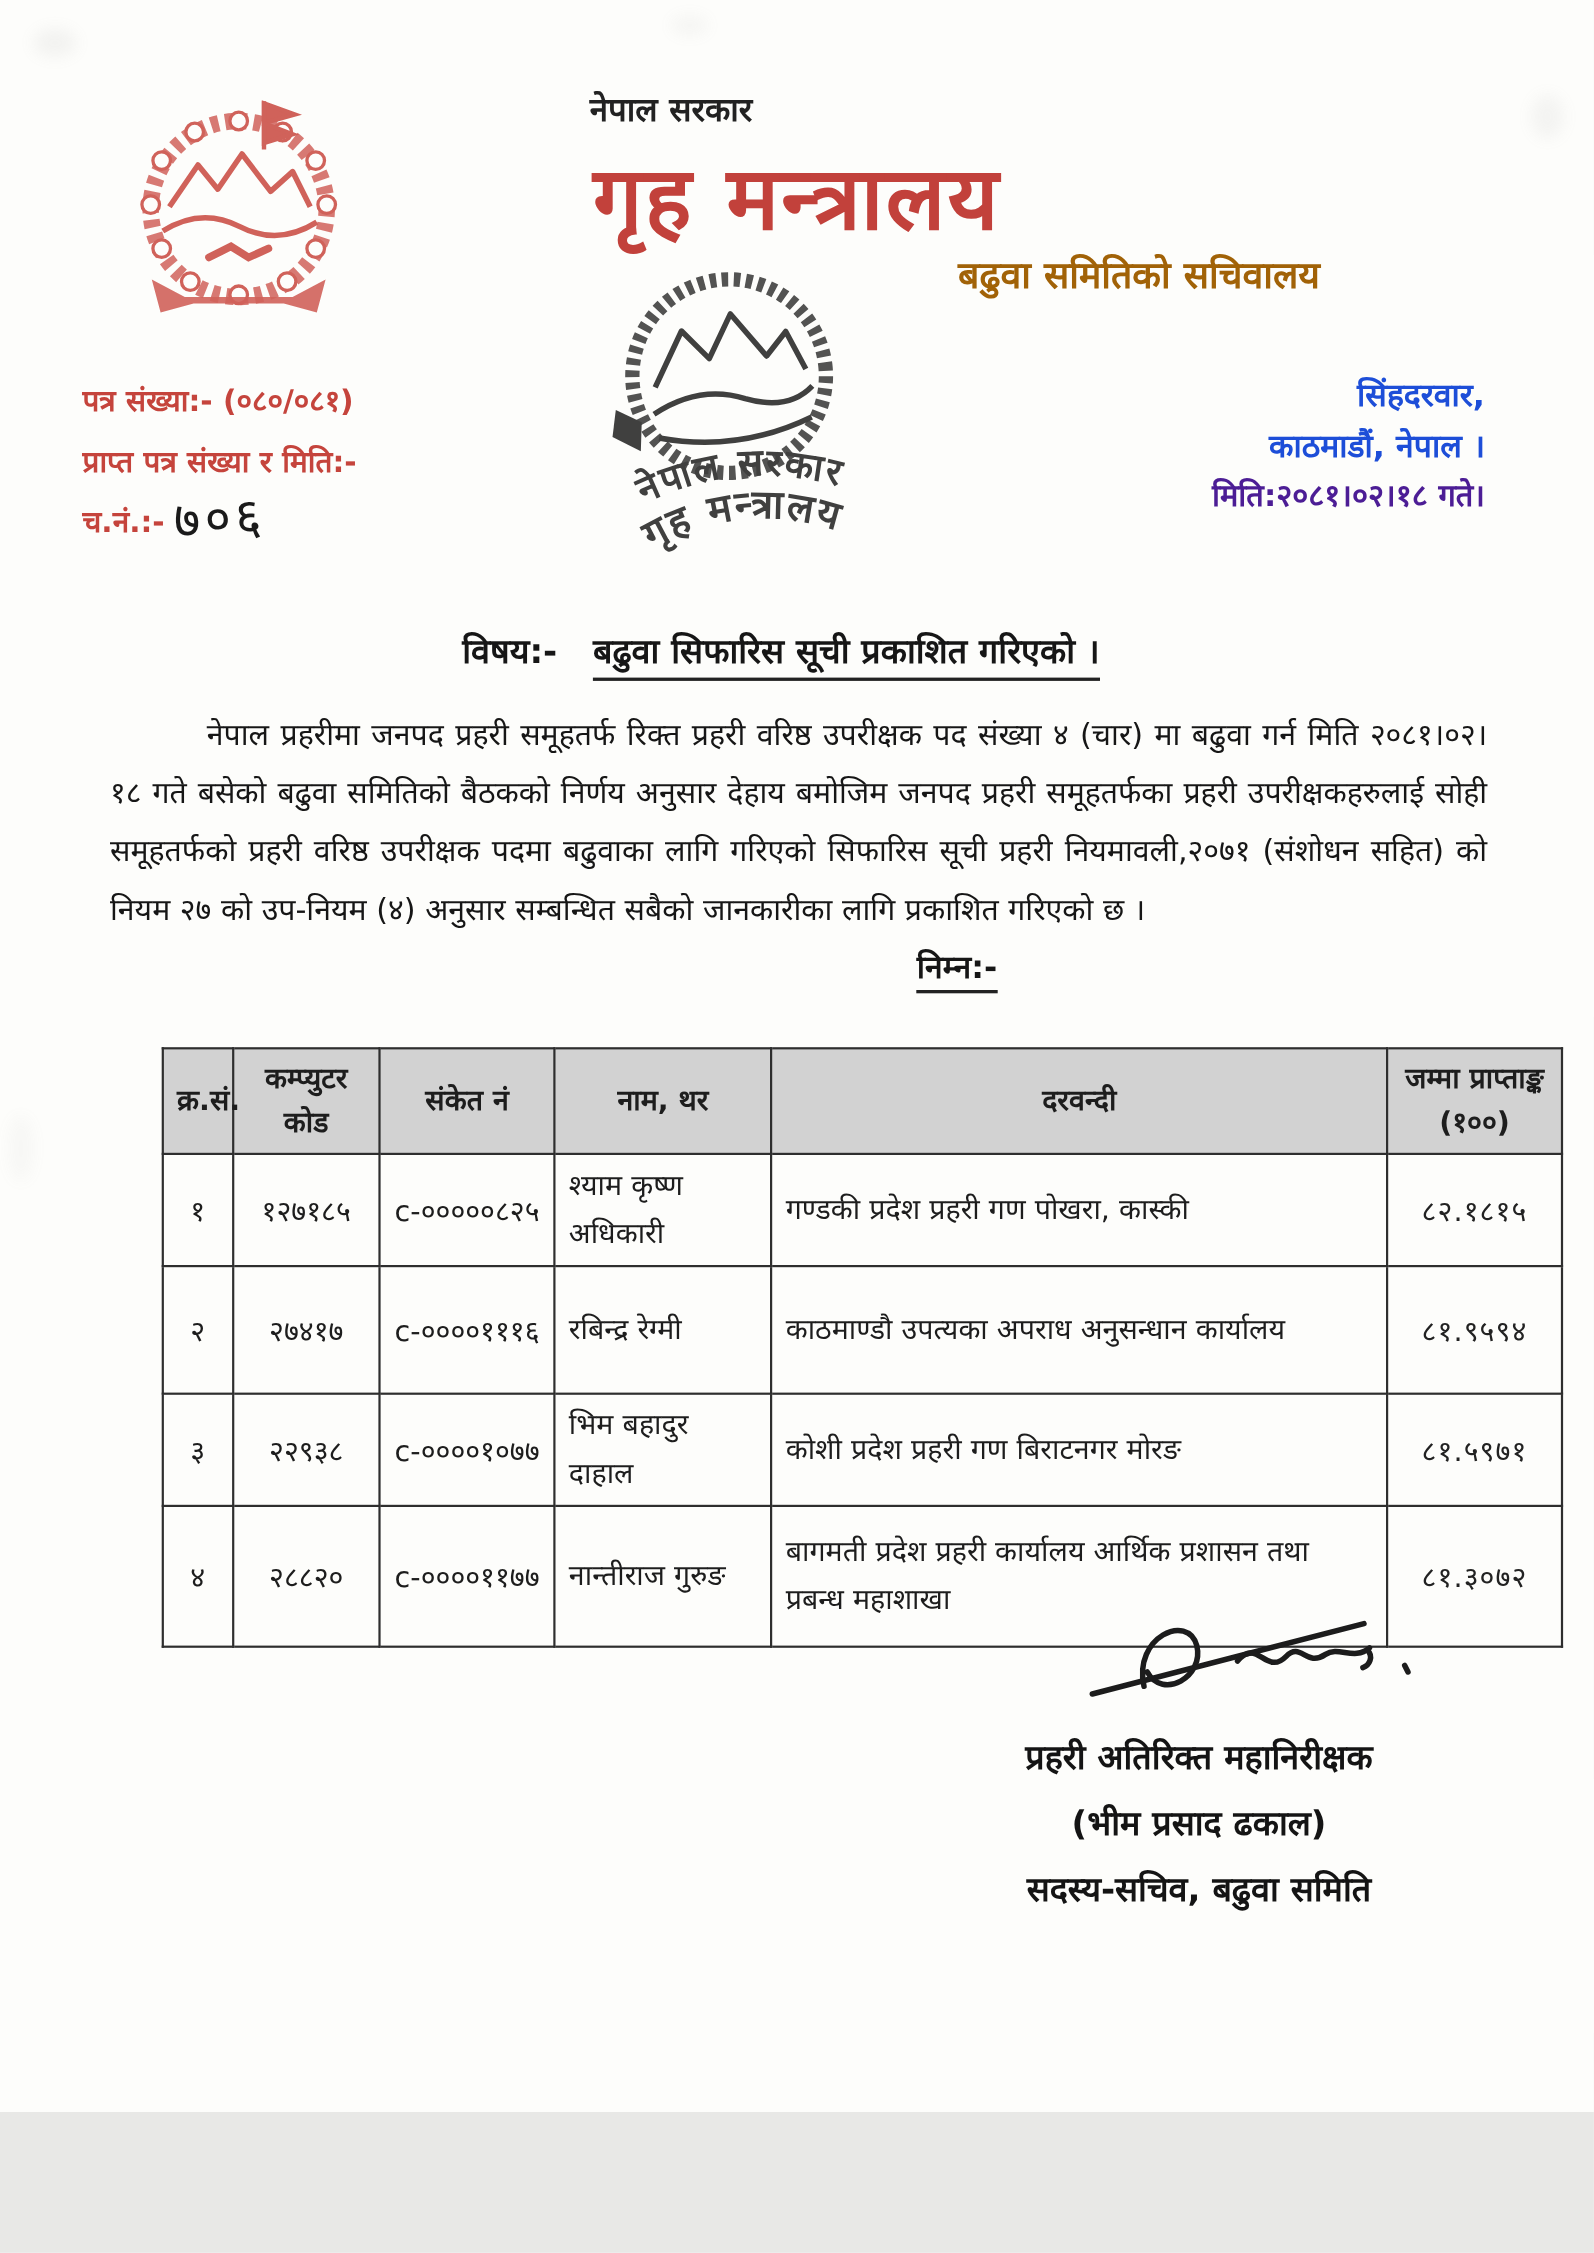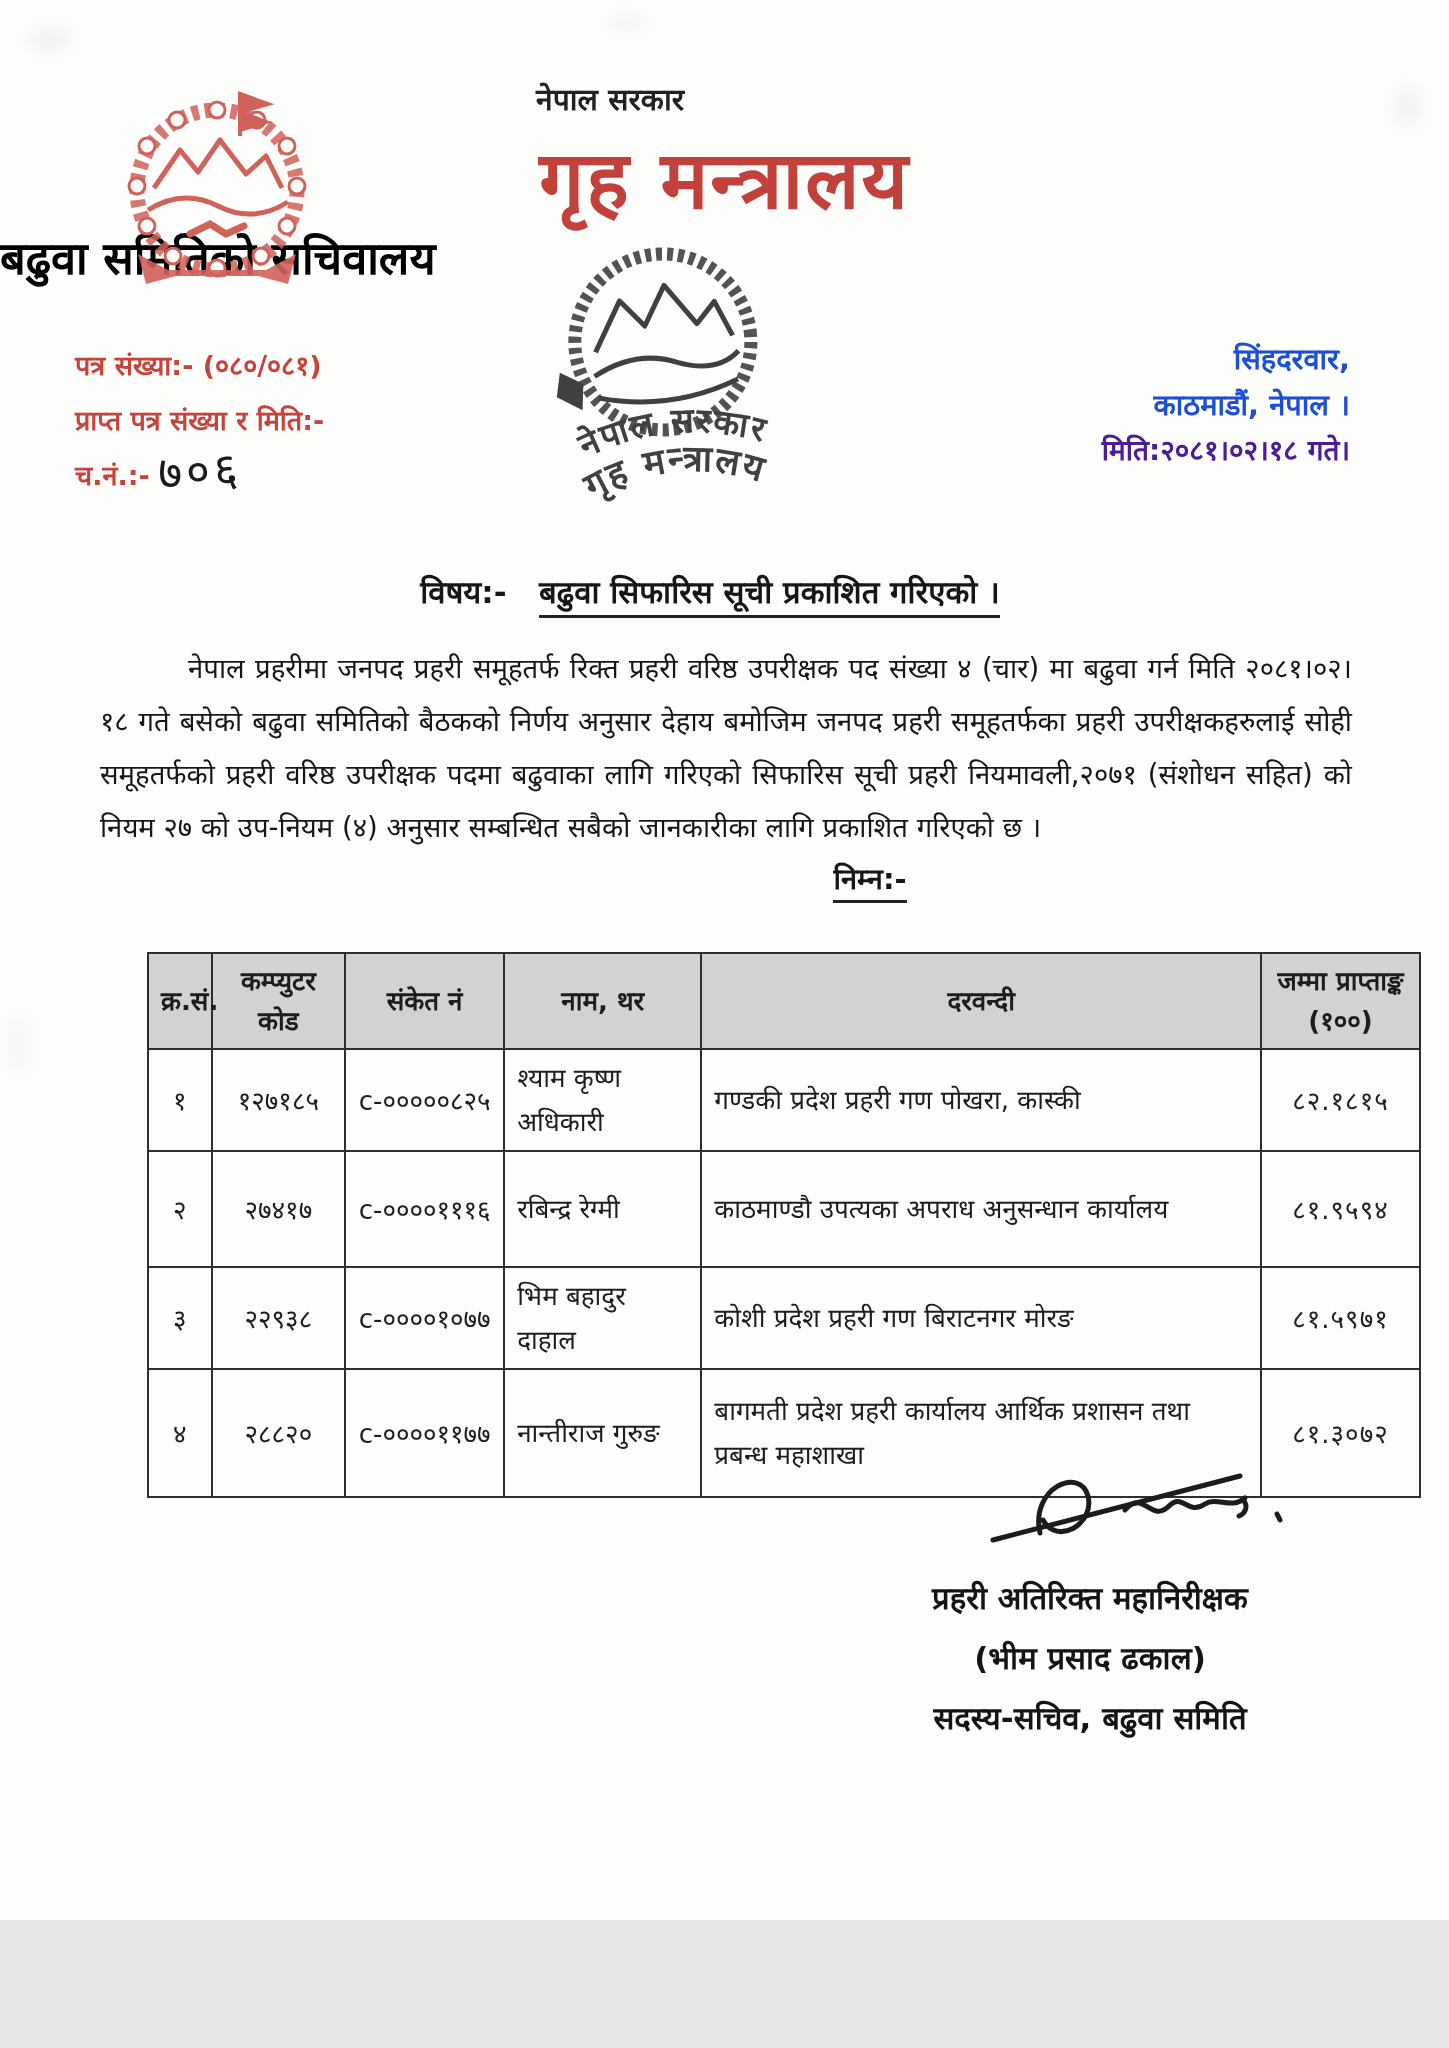--- a/index.html
+++ b/index.html
@@ -6,21 +6,21 @@
   .page{
     position:relative;width:1449px;height:1920px;margin:0 auto;
     background:#fdfdfb;overflow:hidden;
     font-family:"DejaVu Sans","Liberation Sans",sans-serif;
     color:#1d1d1d;
   }
   .abs{position:absolute;}
   
   .gov-title{top:78px;left:0;width:1220px;text-align:center;font-size:30px;font-weight:bold;color:#222;}
   .ministry-title{top:122px;left:0;width:1449px;text-align:center;font-size:80px;font-weight:bold;color:#c2413b;letter-spacing:2px;}
-  .secretariat{top:226px;left:0;width:1200px;text-align:left;font-size:45px;font-weight:bold;color:#000000;}
+  .secretariat{top:226px;left:0;width:1200px;text-align:right;font-size:34px;font-weight:bold;color:#a16207;}
   
   .refs{top:338px;left:75px;width:420px;font-size:27px;font-weight:bold;color:#c5443c;line-height:55px;}
   .dispatch-row{display:flex;align-items:flex-start;gap:8px;}
   .dispatch-value{font-size:46px;font-weight:normal;color:#1a1a1a;transform:rotate(-3deg);line-height:46px;letter-spacing:4px;}
   
   .addr{top:336px;left:905px;width:445px;text-align:right;line-height:46px;}
   .addr .red{color:#1d4ed8;font-size:29px;font-weight:bold;}
   .addr .date{color:#4c1d95;font-size:28px;font-weight:bold;}
   .addr .nesam{color:#2a2a2a;font-size:26px;font-weight:normal;}
   

